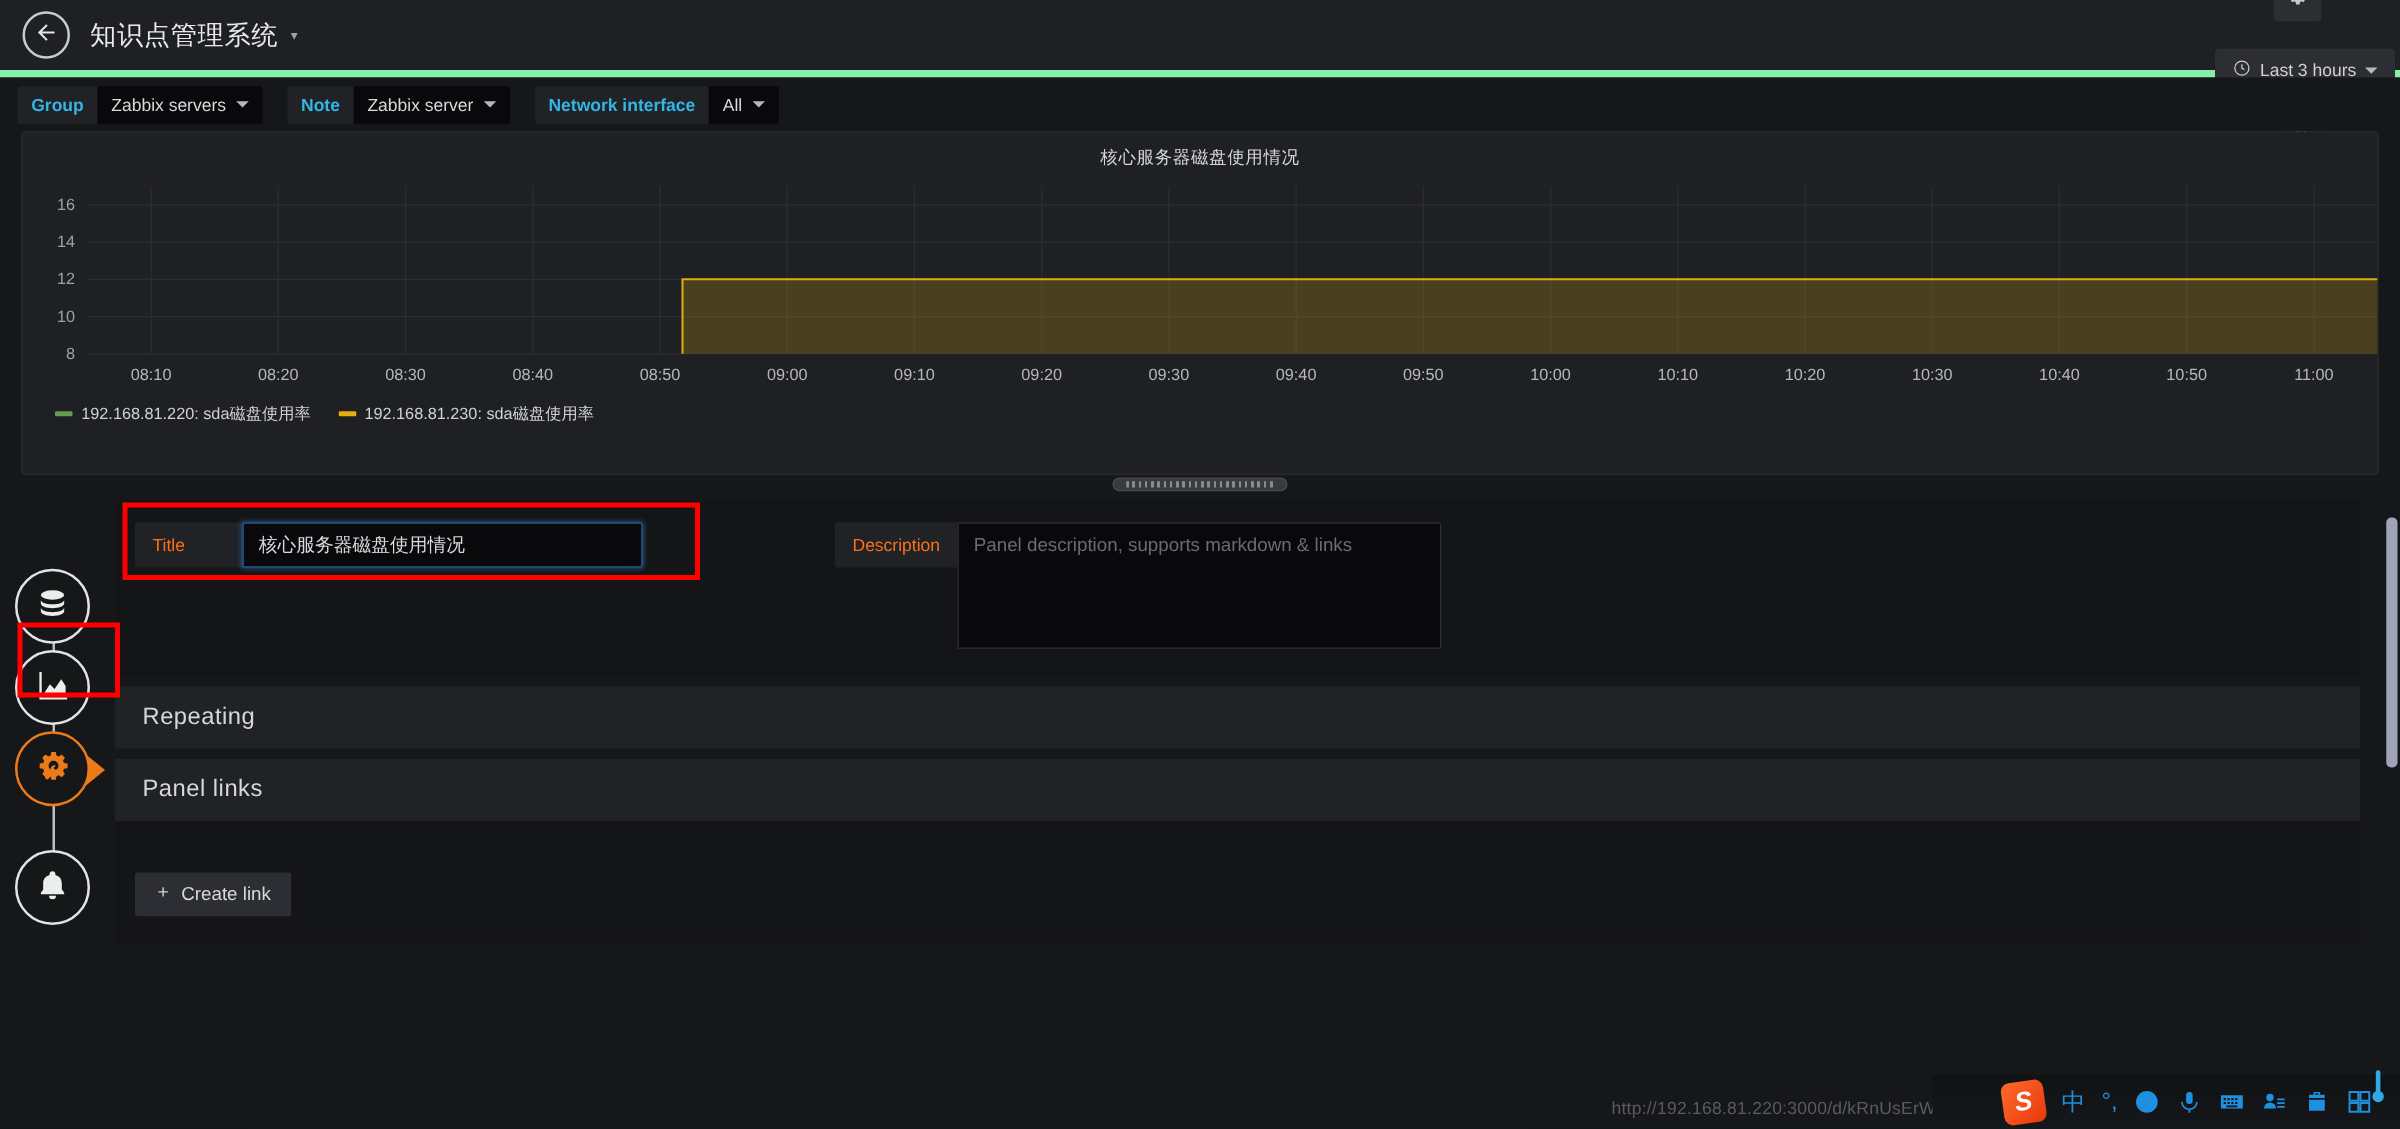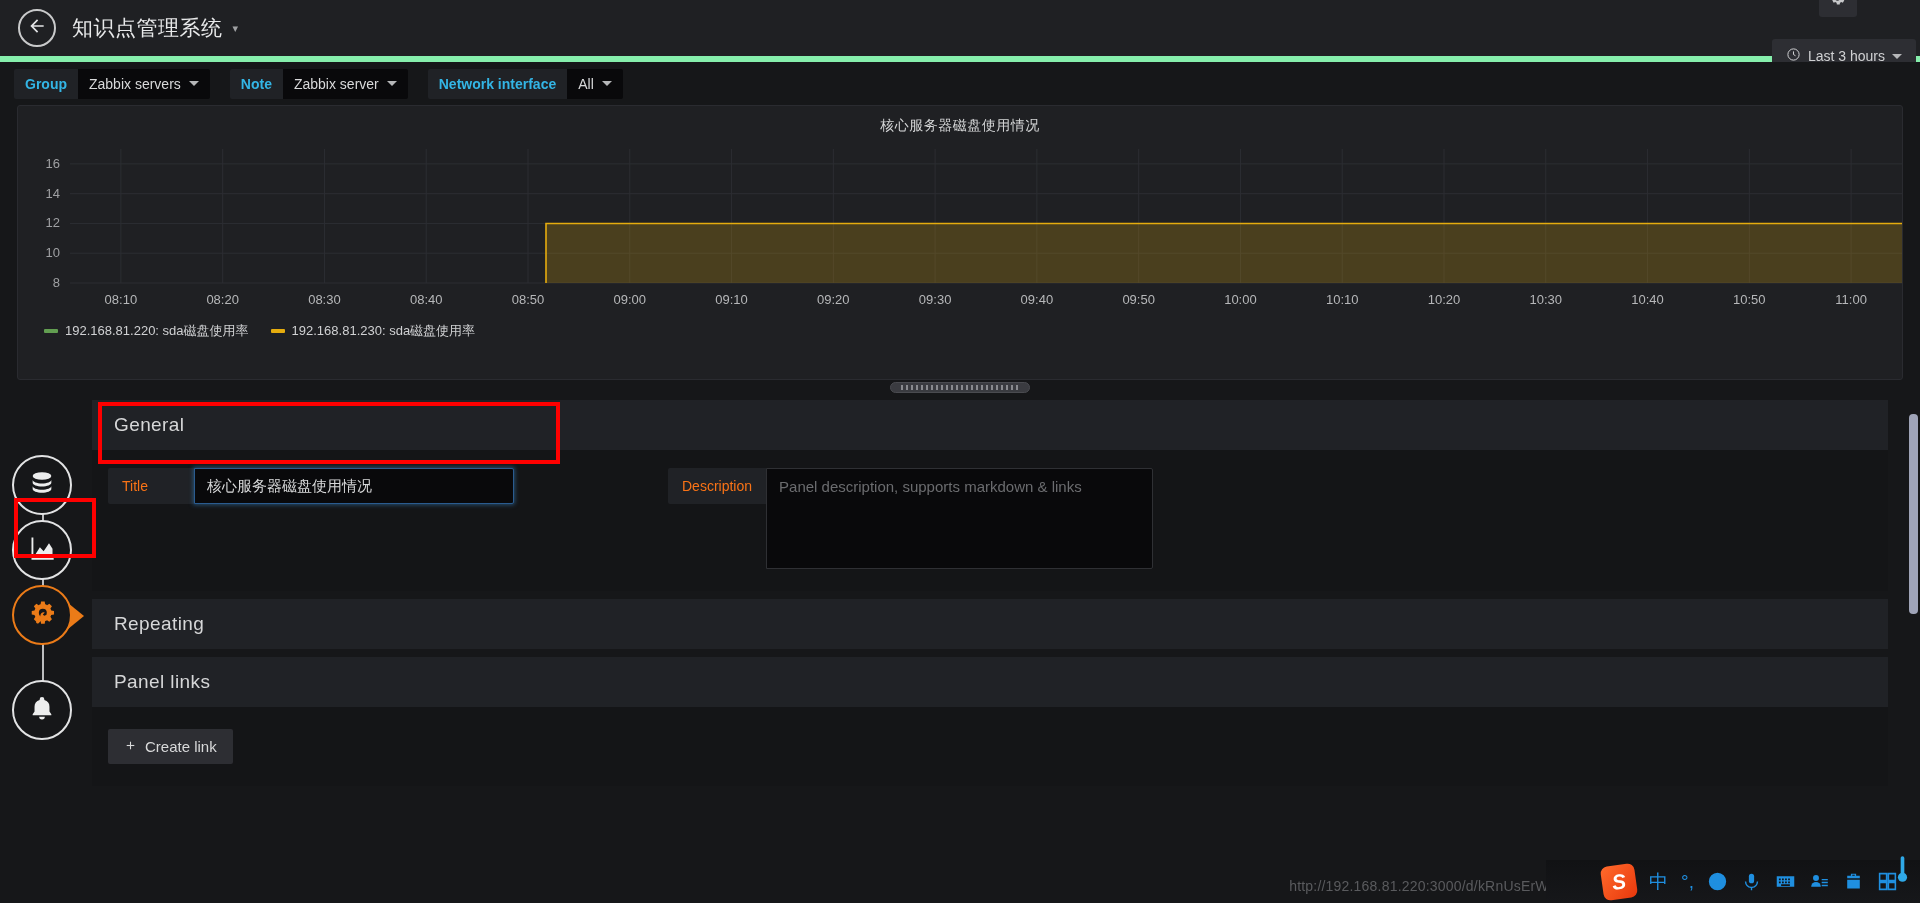--- a/index.html
+++ b/index.html
@@ -192,21 +192,21 @@
     border-radius: 0 2px 2px 0; display: flex; align-items: center;
     justify-content: flex-end; padding-right: 12px; cursor: pointer;
   }
   .note {
     color: #8e8f92; font-size: 14px; margin-top: 16px; margin-left: 2px;
   }
   .create-link-btn {
     background: #2d2e33; color: #d8d9da; font-size: 15px;
     display: inline-flex; align-items: center; gap: 8px;
     padding: 9px 16px; border-radius: 2px; cursor: pointer;
-    margin-top: 12px;
+    margin-top: 31px;
   }
 
   
   .annot {
     position: absolute; border: 4px solid #ff0000; pointer-events: none; z-index: 30;
   }
 
   
   .vscroll {
     position: absolute; right: 2px; top: 414px; width: 9px; height: 489px;
@@ -447,21 +447,20 @@
         <svg viewBox="0 0 24 24">
             <path d="M12 2.5a2 2 0 0 1 2 2v.6a6 6 0 0 1 4.4 5.8v4l1.6 2.4v1H4v-1L5.6 15v-4A6 6 0 0 1 10 5.1V4.5a2 2 0 0 1 2-2z"></path>
             <path d="M9.6 19.4h4.8a2.4 2.4 0 0 1-4.8 0z"></path>
           </svg>
       </span>
     </div>
   </div>
 
   <div class="opts">
 
-    <div class="sec-head">General</div>
     <div class="sec-body">
       <div class="row">
         <div style="width:560px">
           <div class="field">
             <div class="field-label">Title</div>
             <input class="field-input focused" style="width: 320px;" value="核心服务器磁盘使用情况">
           </div>
         </div>
 
         <div class="field" style="height:auto">

